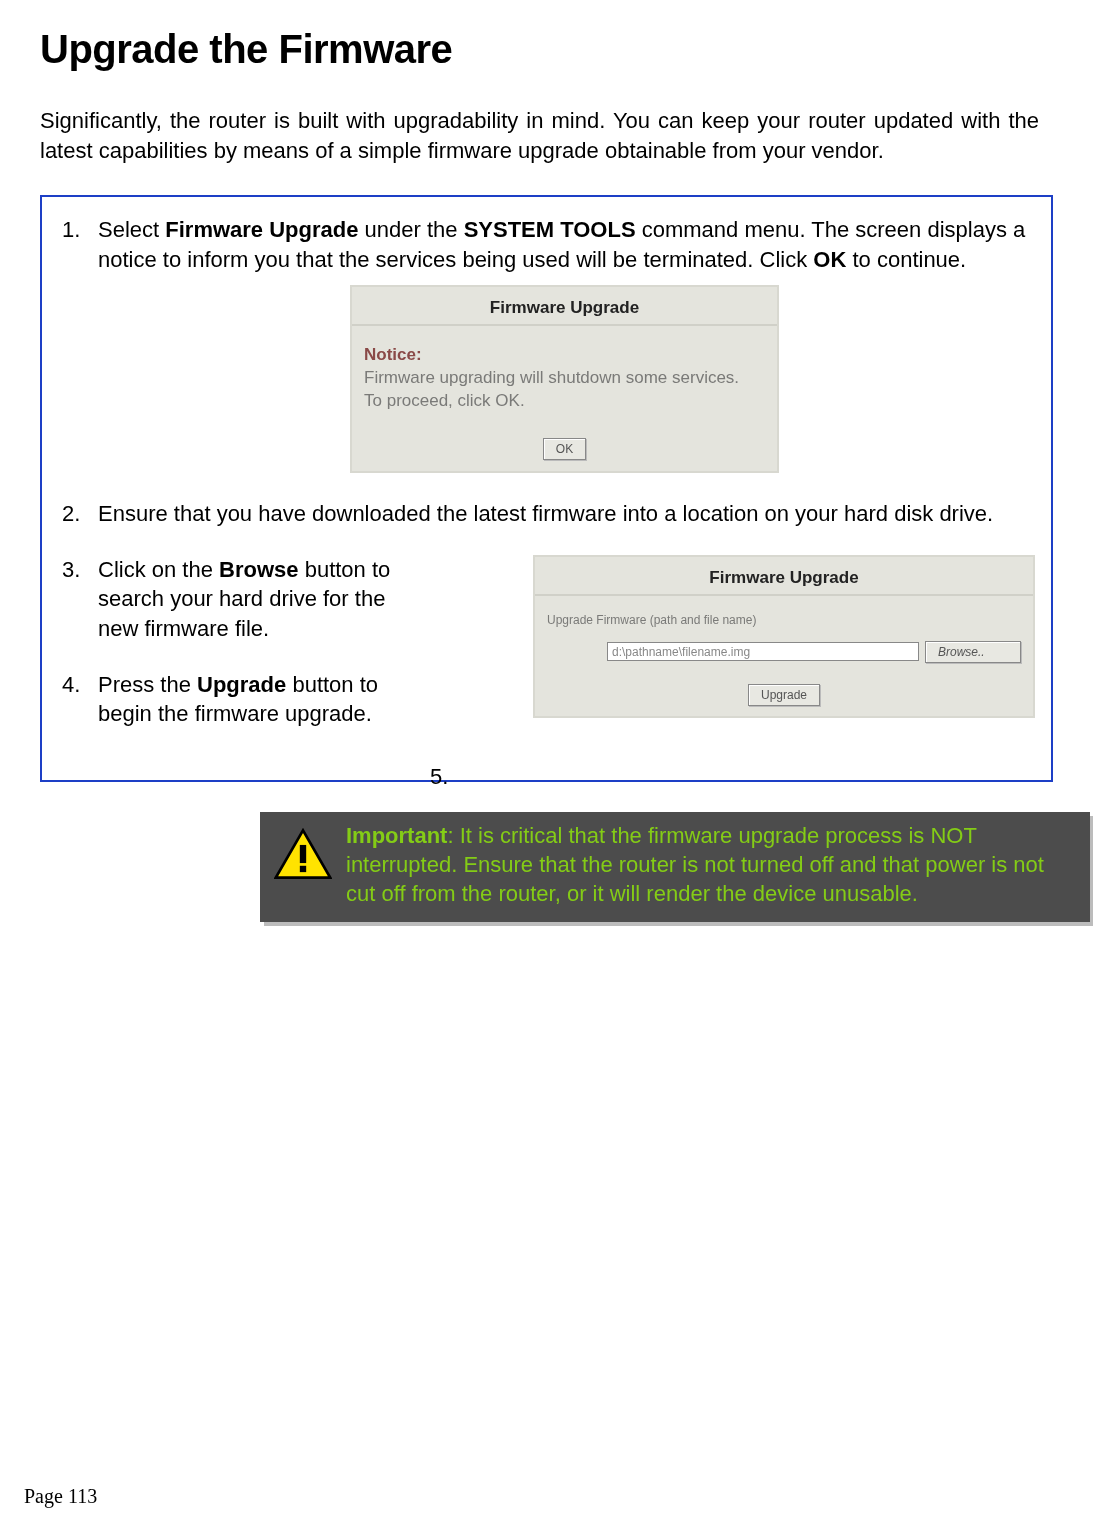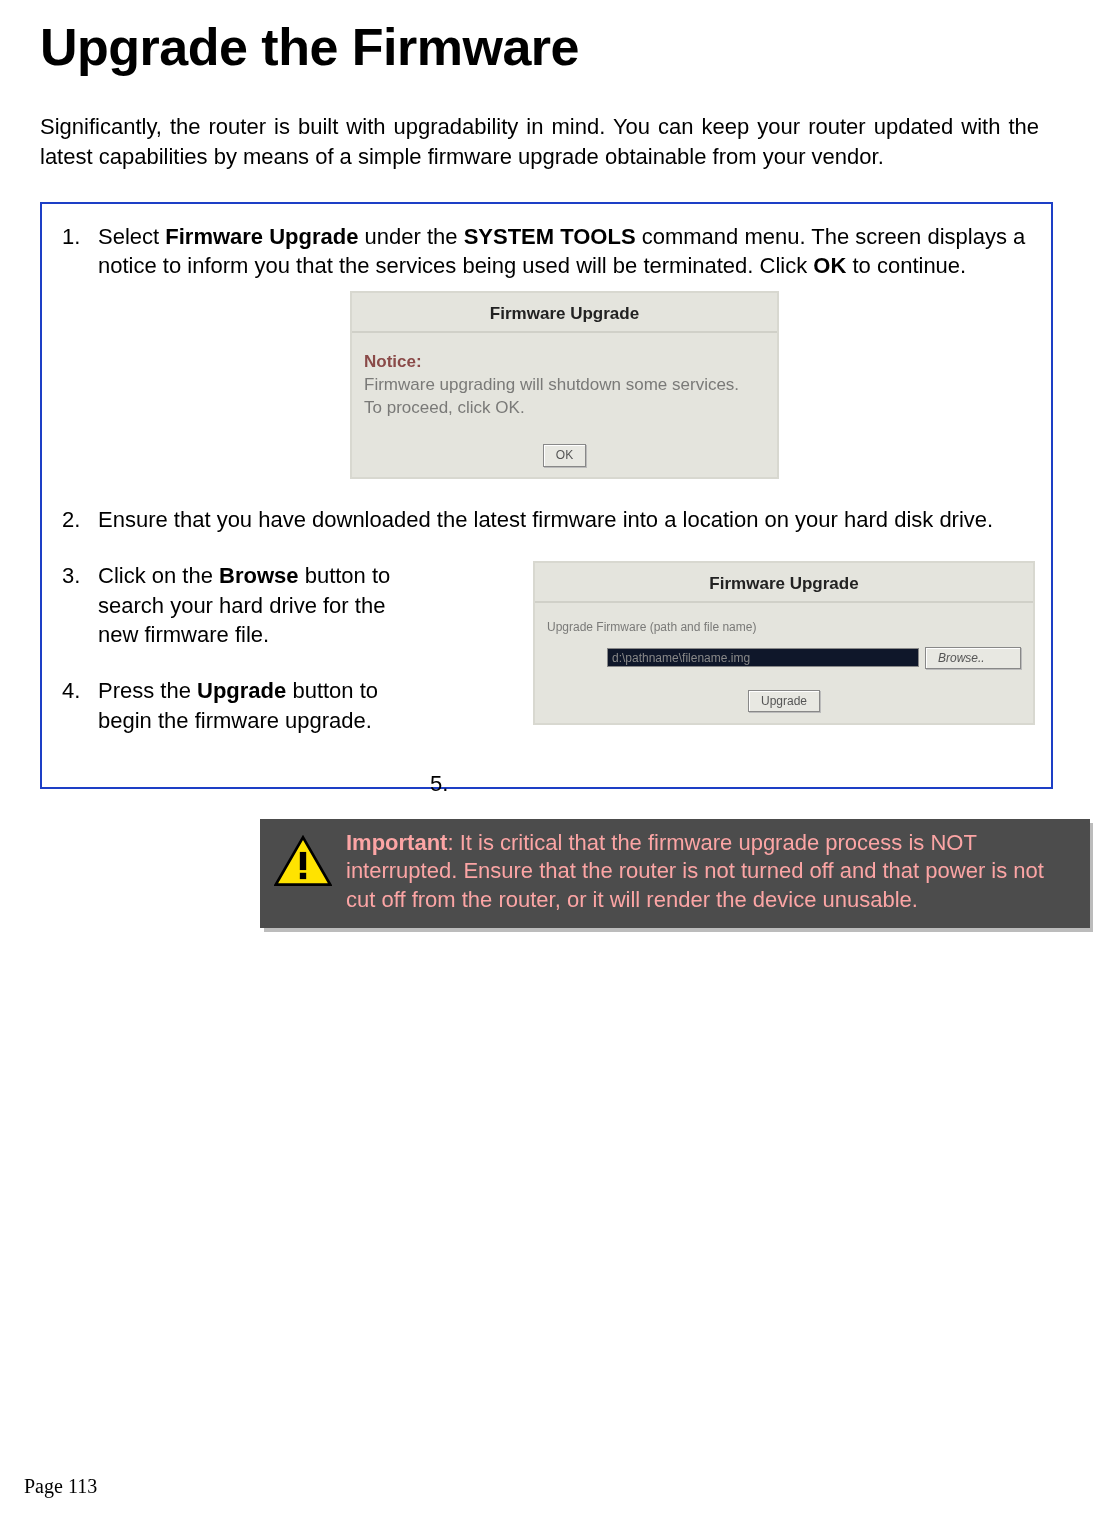--- a/index.html
+++ b/index.html
@@ -13,23 +13,23 @@
     height: 1518px;
     box-sizing: border-box;
     padding: 0 40px 40px 40px;
     font-family: "Century Gothic", "URW Gothic", "Arial", sans-serif;
     font-size: 22px;
     line-height: 1.35;
     position: relative;
   }
   h1 {
     font-family: Verdana, Geneva, sans-serif;
-    font-size: 52px;
+    font-size: 40px;
     font-weight: 700;
-    margin: 12px 0 30px 0;
+    margin: 22px 0 30px 0;
     letter-spacing: -0.5px;
   }
   .intro {
     margin: 0 14px 30px 0;
     text-align: justify;
   }
   .steps-box {
     border: 2px solid #1d3fc6;
     padding: 18px 20px 18px 20px;
     margin: 0 0 30px 0;
@@ -116,21 +116,21 @@
     padding-left: 60px;
   }
   .path-input {
     flex: 1;
     height: 19px;
     font-family: Arial, sans-serif;
     font-size: 12px;
     color: #888;
     border: 1px solid #888;
     padding: 1px 4px;
-    background: #0f172a;
+    background: #ffffff;
     box-sizing: border-box;
   }
   .browse-area {
     width: 70px;
     text-align: left;
     font-style: italic;
   }
   .upgrade-row {
     text-align: center;
     padding: 4px 0 10px 0;
@@ -157,21 +157,21 @@
     box-sizing: border-box;
     align-items: flex-start;
   }
   .warn-icon {
     width: 58px;
     height: 52px;
     flex: 0 0 auto;
     margin: 6px 14px 0 0;
   }
   .important-text {
-    color: #fca5a5;
+    color: #84cc16;
     font-size: 22px;
     line-height: 1.3;
   }
 
   .page-number {
     position: absolute;
     left: 24px;
     bottom: 30px;
     font-family: "Times New Roman", serif;
     font-size: 20px;

